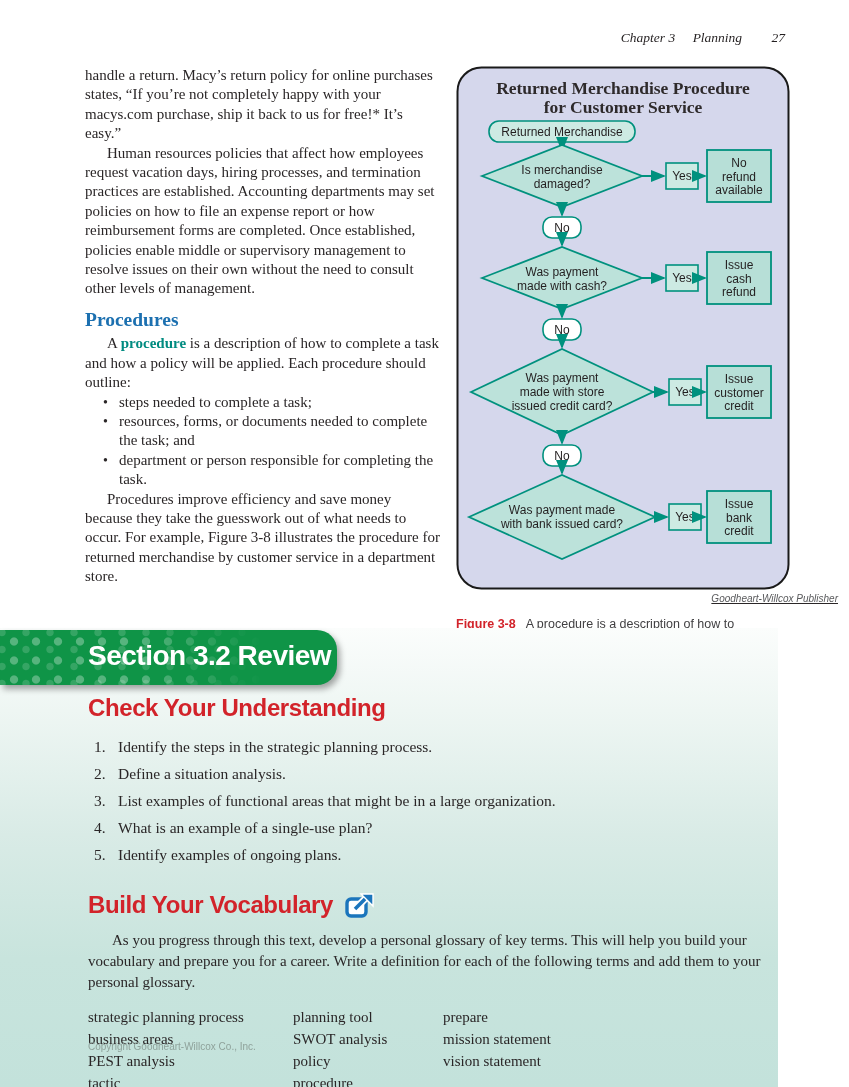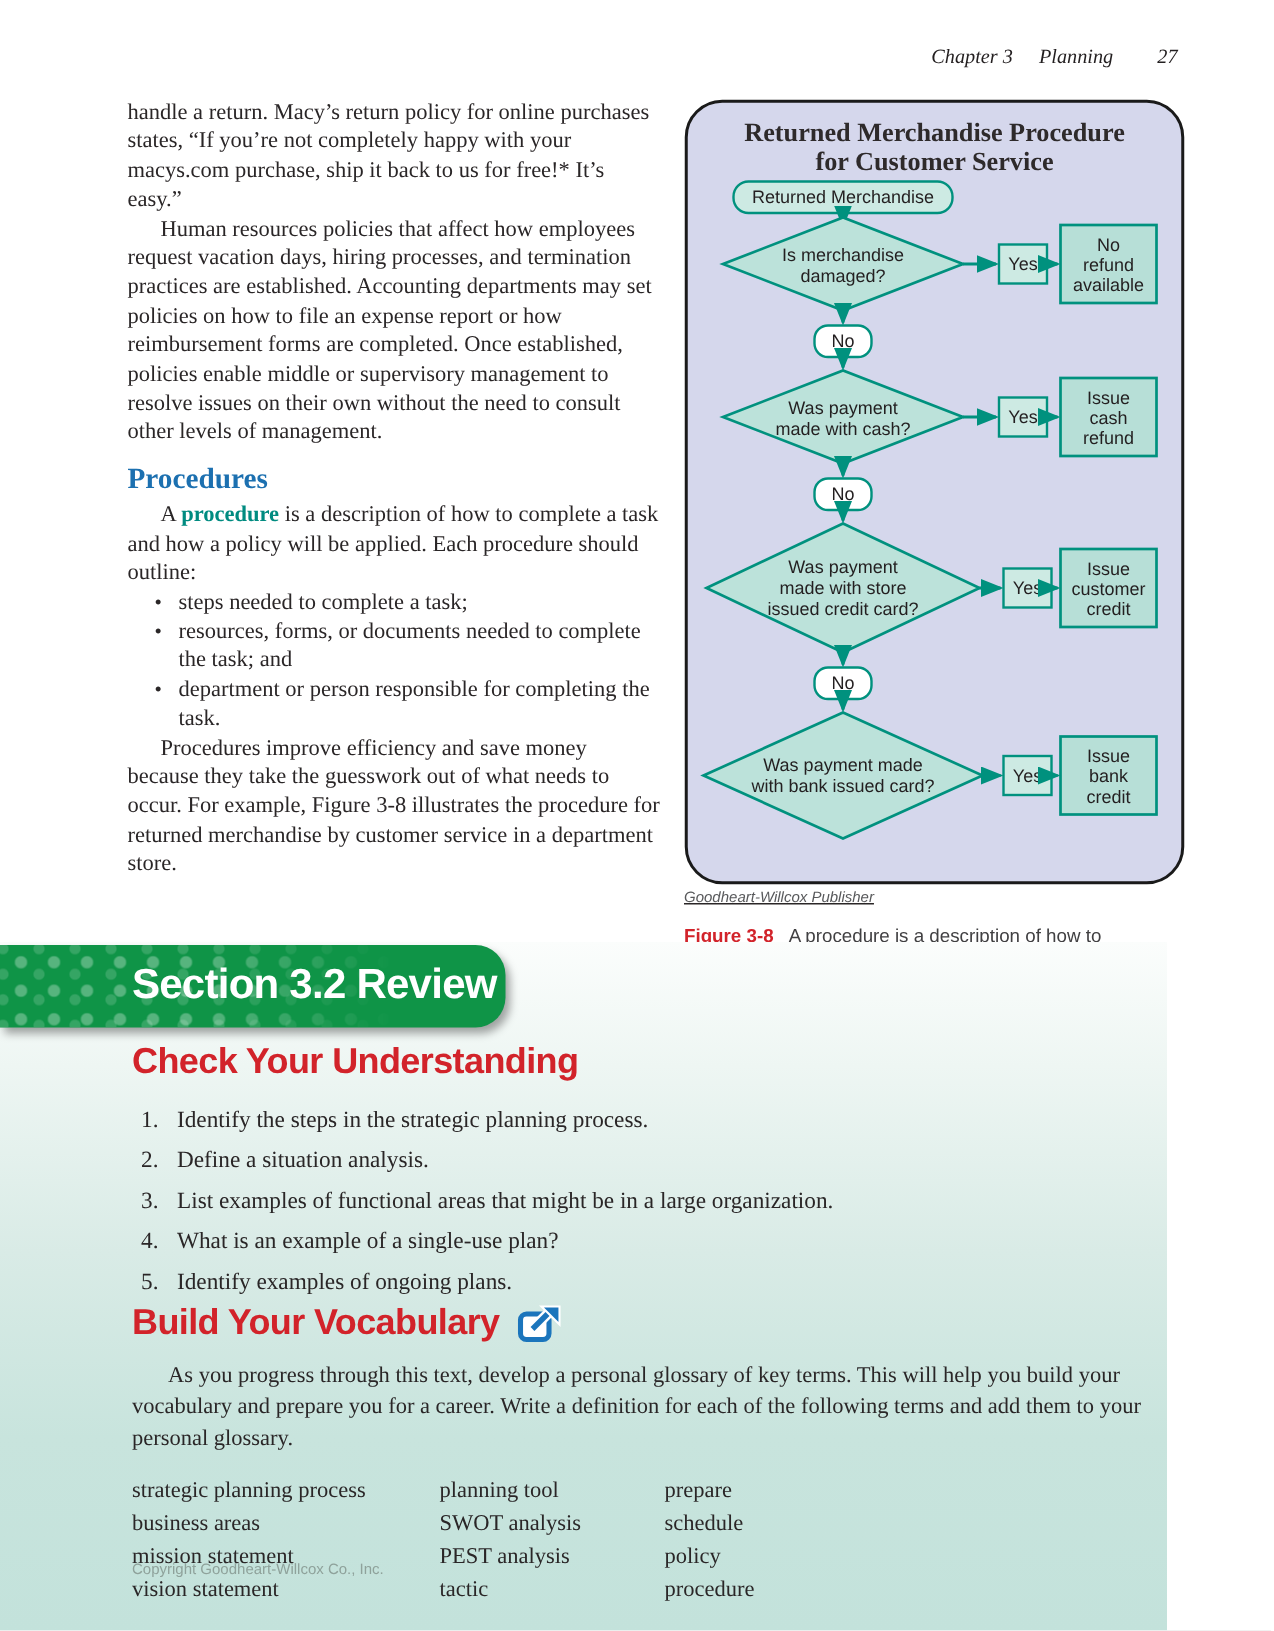--- a/index.html
+++ b/index.html
@@ -37,21 +37,21 @@
   ul.outline li::before {
     content:"\2022"; position:absolute; left:4px; top:0; font-size:14px;
   }
 
   
   .figure-col { position:absolute; left:456px; top:66px; width:382px;text-decoration:underline; }
   .flow-panel { display:block; }
   .flow-title { font-family:"Liberation Serif", serif; font-weight:bold; font-size:17.5px; fill:#2e2a2b; text-anchor:middle; }
   .node-text { font-family:"Liberation Sans", sans-serif; font-size:12px; fill:#231f20; text-anchor:middle; }
   .credit {
-    font-family:"Liberation Sans", sans-serif;
+    text-align:right; font-family:"Liberation Sans", sans-serif;
     font-style:italic; font-size:10px; color:#58595b; margin-top:3px;
   }
   .caption {
     margin-top:12px; font-family:"Liberation Sans", sans-serif;
     font-size:12.5px; line-height:17px; color:#414042; width:330px;
   }
   .caption .fig-label { color:#d2232a; font-weight:bold; margin-right:10px; }
 
   
   .review {
@@ -78,21 +78,21 @@
     font-family:"Liberation Sans", sans-serif; font-weight:bold;
     font-size:28px; letter-spacing:-0.5px; color:#ffffff;
   }
   .review-body { position:absolute; left:88px; top:66px; width:700px; }
   .red-heading {
     font-family:"Liberation Sans", sans-serif; font-weight:bold;
     font-size:24px; letter-spacing:-0.4px; color:#d2232a;
   }
   .questions { list-style:none; margin:11px 0 0 6px; font-size:15.5px; line-height:27px; color:#2a2627; }
   .questions .qnum { display:inline-block; width:24px; }
-  .vocab-heading-row { display:flex; align-items:center; gap:12px; }
+  .vocab-heading-row { display:flex; align-items:center; gap:12px; margin-top:23px; }
   .vocab-intro { margin-top:11px; font-size:15px; line-height:21px; text-indent:24px; width:684px; }
   .vocab-grid {
     display:grid; grid-template-columns:205px 150px auto;
     margin-top:13px; font-size:15px; line-height:22px;
   }
   .copyright {
     position:absolute; left:88px; top:413px;
     font-family:"Liberation Sans", sans-serif; font-size:10px; color:#8fa29b;
   }
 </style>
@@ -263,21 +263,20 @@
       </div>
 
       <p class="vocab-intro">As you progress through this text, develop a personal glossary of key terms. This will help you build your vocabulary and prepare you for a career. Write a definition for each of the following terms and add them to your personal glossary.</p>
 
       <div class="vocab-grid">
         <span>strategic planning process</span>
         <span>planning tool</span>
         <span>prepare</span>
         <span>business areas</span>
         <span>SWOT analysis</span>
-        <span>schedule</span>
         <span>mission statement</span>
         <span>PEST analysis</span>
         <span>policy</span>
         <span>vision statement</span>
         <span>tactic</span>
         <span>procedure</span>
       </div>
     </div>
 
     <div class="copyright">Copyright Goodheart-Willcox Co., Inc.</div>

